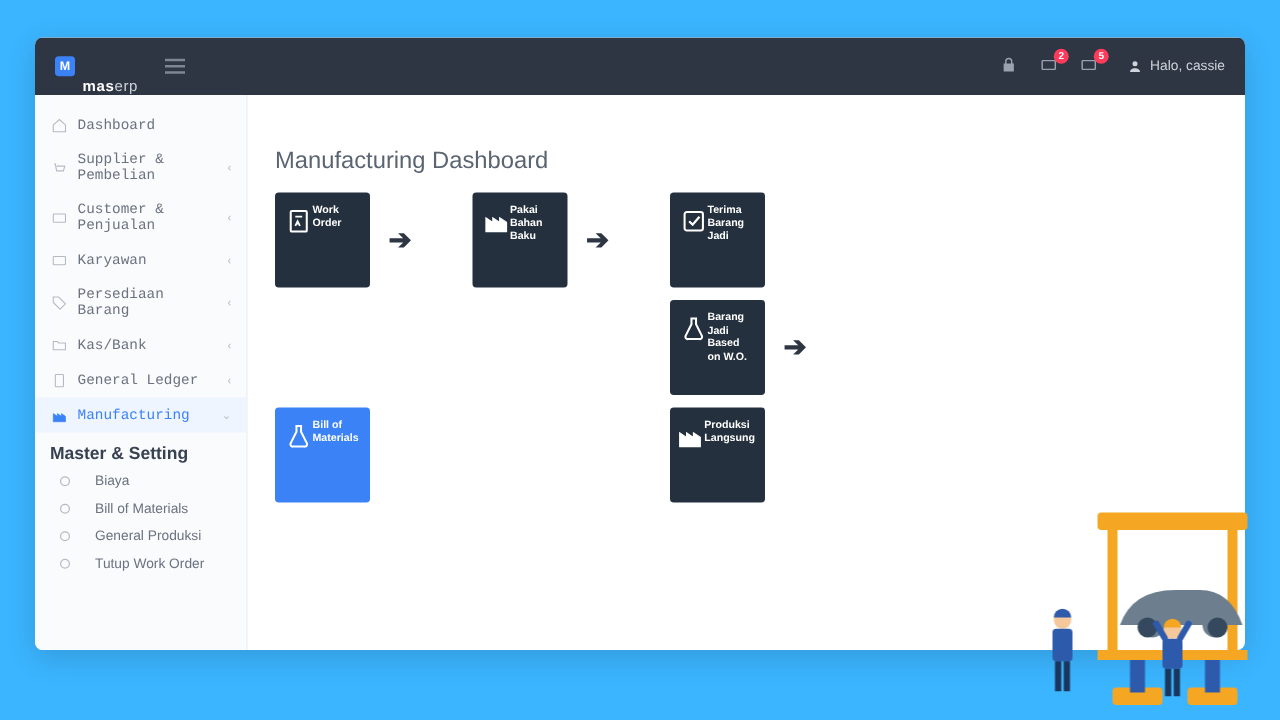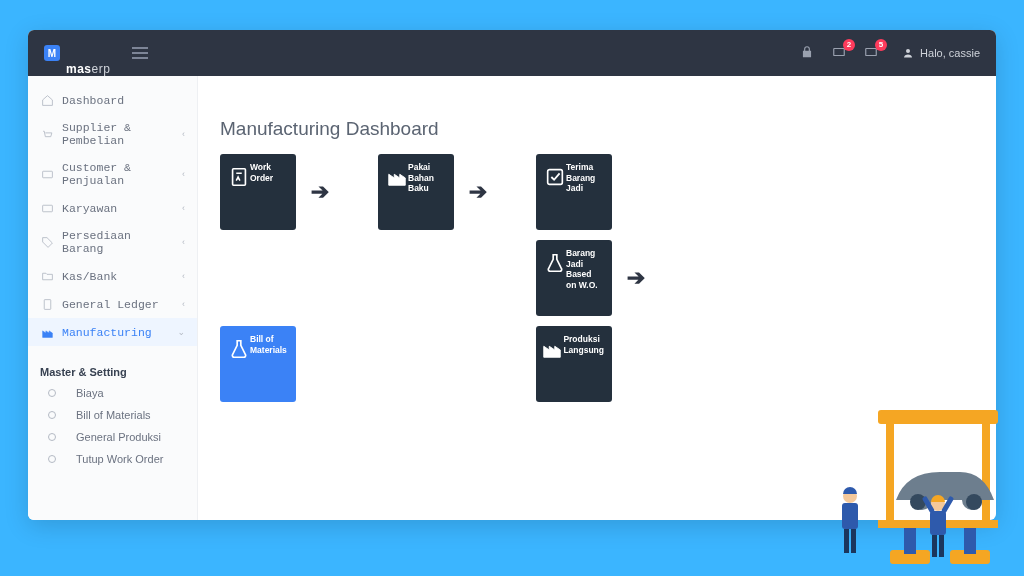--- a/index.html
+++ b/index.html
@@ -44,21 +44,21 @@
   .nav-item {
     display: flex; align-items: center; gap: 8px; padding: 7px 12px;
     cursor: pointer; position: relative;
   }
   .nav-item .ico { width: 14px; height: 14px; display:flex; align-items:center; justify-content:center; color:#b4bac4; }
   .nav-item .ico svg { width: 13px; height: 13px; fill: currentColor; stroke: currentColor; }
   .nav-item .label { flex: 1; font-family: Liberation Mono, monospace; }
   .nav-item .chev { font-size: 9px; color: #b4bac4; }
   .nav-item.active { color: #3b82f6; background: #eef5ff; }
   .nav-item.active .ico { color: #3b82f6; }
-  .nav-heading { font-weight: 700; color: #374151; padding: 8px 12px 4px; font-size: 11px; margin-top: 12px; }
+  .nav-heading { font-weight: 700; color: #374151; padding: 8px 12px 4px; font-size: 14px; }
   .sub-item {
     display: flex; align-items: center; gap: 20px; padding: 5px 12px 5px 20px;
     cursor: pointer; font-size: 11px; color: #6b7280;
   }
   .sub-item .circle { width: 8px; height: 8px; border: 1.2px solid #b4bac4; border-radius: 50%; }
 
   .main { flex: 1; padding: 18px 22px; overflow: hidden; margin-top: 24px; }
   .page-title { font-size: 19px; font-weight: 400; color: #5b6472; margin-bottom: 14px; }
 
   .flow { display: flex; flex-direction: column; gap: 10px; }

